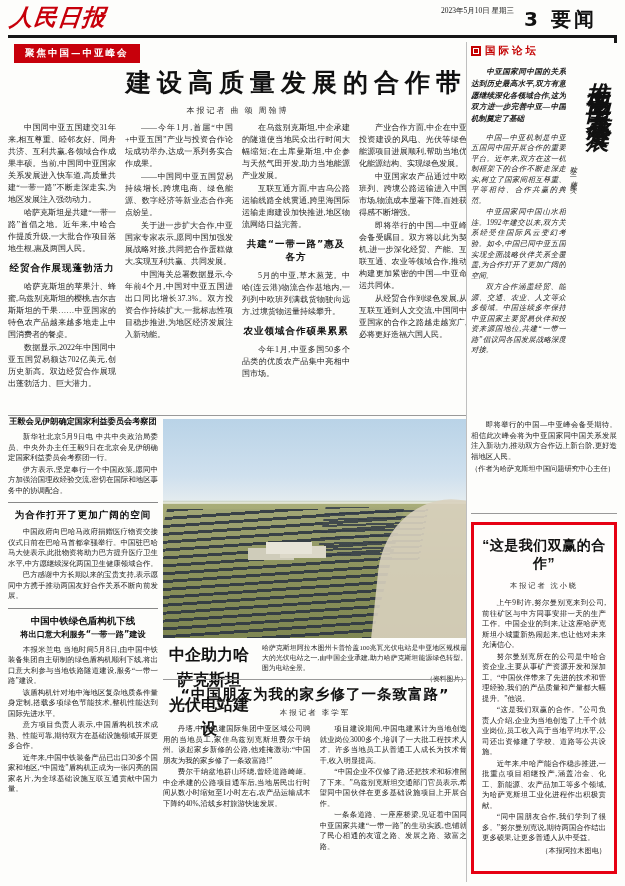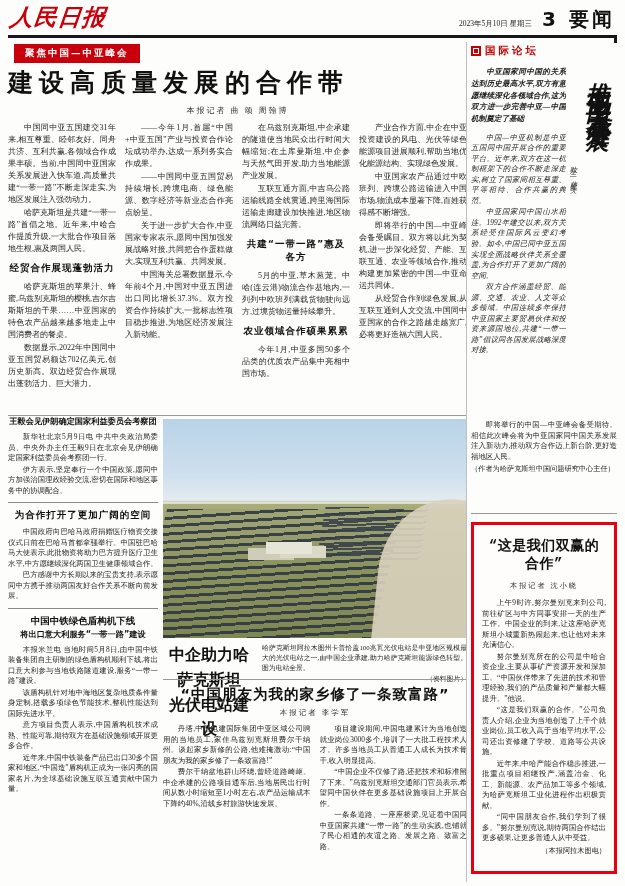--- a/index.html
+++ b/index.html
@@ -3,28 +3,28 @@
 <meta charset="utf-8">
 <style>
   html,body{margin:0;padding:0;background:#e9e9e9;}
   .page{position:relative;width:625px;height:886px;background:#fdfdfb;margin:0 auto;overflow:hidden;
         font-family:"Liberation Serif","DejaVu Serif",serif;color:#1c1c1c;}
   .abs{position:absolute;}
   
   .masthead{left:8px;top:4px;width:609px;height:31px;border-bottom:3px solid #171717;}
   .logo{position:absolute;left:2px;bottom:2px;font-family:"DejaVu Serif",serif;font-weight:900;
         font-style:italic;font-size:23px;color:#c7000b;letter-spacing:1px;transform:skewX(-6deg);}
-  .mh-right{position:absolute;right:2px;bottom:2px;display:flex;align-items:flex-end;gap:10px;}
+  .mh-right{position:absolute;right:20px;bottom:2px;display:flex;gap:10px;}
   .mh-date{font-size:7.5px;color:#222;padding-bottom:4px;}
   .mh-page{font-family:"DejaVu Sans",sans-serif;font-weight:900;font-size:20px;letter-spacing:3px;color:#111;}
   .mh-hook{left:614px;top:35px;width:3px;height:8px;background:#171717;}
   
   .tag{left:14px;top:44px;background:#c7000b;color:#fff;font-family:"DejaVu Sans",sans-serif;
        font-weight:bold;font-size:9.5px;padding:3px 11px;letter-spacing:2px;}
-  .lead-head{left:8px;top:66px;width:459px;text-align:left;font-family:"DejaVu Sans",sans-serif;
+  .lead-head{left:8px;top:66px;width:459px;text-align:right;font-family:"DejaVu Sans",sans-serif;
        font-weight:900;font-size:25px;letter-spacing:6px;color:#111;}
   .lead-byline{left:8px;top:105px;width:459px;text-align:center;font-size:8px;color:#333;letter-spacing:2px;}
   .lead-cols{left:8px;top:122px;width:459px;height:292px;display:flex;gap:9px;overflow:hidden;}
   .col{flex:1 1 0;overflow:hidden;}
   .bt p{font-size:8px;line-height:1.5;text-align:justify;text-indent:2em;margin:0 0 1px;color:#1d1d1d;}
   .bt-s p{font-size:7.4px;line-height:1.42;text-align:justify;text-indent:2em;margin:0 0 1px;color:#1d1d1d;}
   .sh{font-family:"DejaVu Sans",sans-serif;font-weight:bold;font-size:9.5px;text-align:center;
       letter-spacing:1px;margin:7px 0 6px;color:#111;}
   .rule{border:0;border-top:1px solid #999;margin:0;}
   
@@ -76,21 +76,21 @@
   .v-author{width:12px;writing-mode:vertical-rl;text-orientation:upright;font-size:6.8px;color:#333;
       padding-top:96px;letter-spacing:2px;}
   .v-head{width:39px;writing-mode:vertical-rl;text-orientation:upright;font-family:"DejaVu Sans",sans-serif;
       font-weight:900;font-size:23px;letter-spacing:4px;line-height:39px;color:#111;}
   .forum-bottom{margin-top:4px;overflow:hidden;height:86px;}
   .attrib{font-size:7.2px;text-align:justify;color:#222;margin-top:2px;}
   .rail-rule{border:0;border-top:1px solid #999;margin:7px 0 0;}
   
   .redbox{margin-top:8px;border:3.5px solid #e60012;padding:8px 8px 6px;height:352px;
       box-sizing:border-box;overflow:hidden;background:#fffdfc;}
-  .rb-head{font-family:Liberation Mono, monospace;font-weight:900;font-size:14px;text-align:center;
+  .rb-head{font-family:Liberation Sans, sans-serif;font-weight:900;font-size:14px;text-align:center;
       color:#111;margin:4px 0 8px;letter-spacing:0.5px;}
   .rb-byline{text-align:center;font-size:7.2px;color:#333;letter-spacing:2px;margin-bottom:7px;}
   .rb-sign{font-size:7.2px;text-align:right;color:#222;margin-top:2px;}
 </style>
 </head>
 <body>
 
 <div class="page">
 
   <header class="abs masthead">

